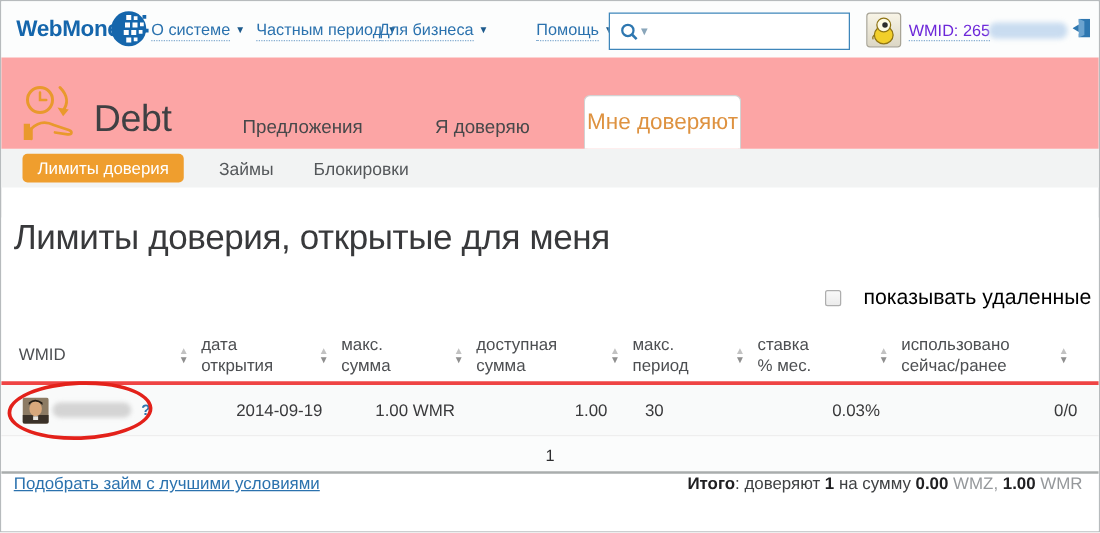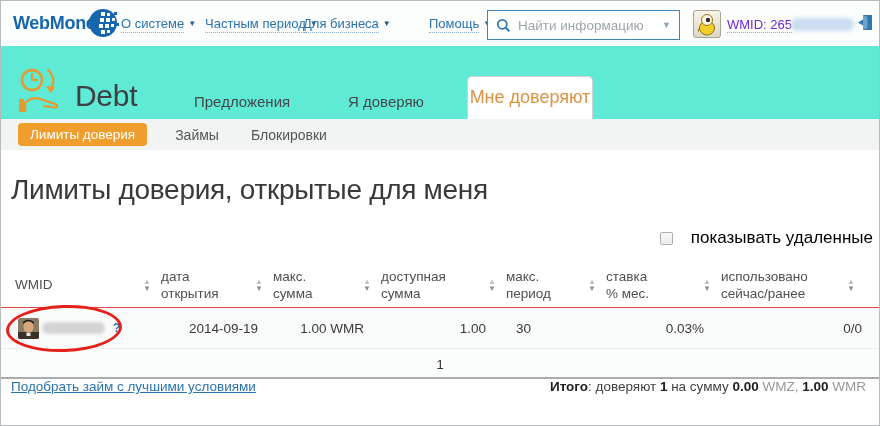--- a/index.html
+++ b/index.html
@@ -16,41 +16,41 @@
   .nav1 { left:120px; } .nav2 { left:204px; } .nav3 { left:302px; } .nav4 { left:428px; }
   .search { position:absolute; left:486px; top:9px; width:193px; height:30px; background:#fff; border:1px solid #3e86ba; display:flex; align-items:center; padding:0 8px; cursor:text; }
   .search .ph { flex:1; margin-left:7px; font-size:13.5px; color:#99a6ae; white-space:nowrap; overflow:hidden; }
   .scaret { font-size:9px; color:#8aa6ba; cursor:pointer; }
   .keeper { position:absolute; left:692px; top:9px; width:28px; height:28px; border:1px solid #a8a496; border-radius:3px; background:linear-gradient(#f8f4e6,#dcd7c5); display:flex; align-items:center; justify-content:center; cursor:pointer; }
   .wmid { position:absolute; left:726px; top:16px; font-size:13px; color:#6d28d9; border-bottom:1px dotted #86aed1; cursor:pointer; text-decoration:none; white-space:nowrap; }
   .wmid-blur { position:absolute; left:790px; top:17px; width:63px; height:13px; background:#c9dcf0; border-radius:6px; filter:blur(2px); }
   .exit { position:absolute; left:857px; top:14px; cursor:pointer; }
 
   
-  .band { position:relative; height:73px; background:#5eead4; }
+  .band { position:relative; height:73px; background:#fca5a5; }
   .debt-icon { position:absolute; left:16px; top:21px; }
   .debt-title { position:absolute; left:74px; top:33px; font-size:30px; color:#3f4043; letter-spacing:-0.3px; }
   .tab { position:absolute; top:47px; font-size:15px; color:#47484a; cursor:pointer; white-space:nowrap; }
   .tab1 { left:193px; } .tab2 { left:347px; }
   .tab-active { position:absolute; left:466px; top:30px; width:126px; height:43px; background:#fff; border:1px solid #d2d2d2; border-bottom:none; border-radius:5px 5px 0 0; text-align:center; line-height:41px; font-size:18px; color:#de9240; cursor:pointer; }
 
   
   .subtabs { height:31px; background:#f2f3f3; display:flex; align-items:center; padding-left:17px; }
   .pill { background:#ef9e2e; color:#fff; font-size:13.5px; padding:4px 12px; border-radius:4px; cursor:pointer; white-space:nowrap; }
   .subtab { font-size:14px; color:#54575a; cursor:pointer; white-space:nowrap; }
   .subtab.st2 { margin-left:28px; } .subtab.st3 { margin-left:32px; }
 
   
   .content { background:#fff; }
   h1 { margin:24px 0 0 10px; font-size:28px; font-weight:400; color:#38393b; letter-spacing:-0.3px; }
   .showdel { display:flex; justify-content:flex-end; align-items:center; margin:22px 6px 0 0; }
   .cb { width:13px; height:13px; border:1px solid #aeaeae; border-radius:2px; background:linear-gradient(#f9f9f9,#ececec); cursor:pointer; }
   .cbl { margin-left:18px; font-size:17px; color:#000000; cursor:pointer; }
 
-  .thead { display:flex; margin-top:14px; height:46px; align-items:center; border-bottom:1px solid #ef4444; padding:0 14px; }
+  .thead { display:flex; margin-top:14px; height:46px; align-items:center; border-bottom:3px solid #ef4444; padding:0 14px; }
   .trow  { display:flex; height:41px; align-items:center; background:#f9fafa; border-bottom:1px solid #eeeeee; padding:0 14px; position:relative; }
   .c1{width:146px;} .c2{width:112px;} .c3{width:108px;} .c4{width:125px;} .c5{width:100px;} .c6{width:115px;} .c7{flex:1;}
   .th { display:flex; justify-content:space-between; align-items:center; padding-right:10px; cursor:pointer; }
   .th .thl { font-size:13.5px; color:#4d4f52; line-height:17px; }
   .sorts { display:flex; flex-direction:column; line-height:7px; font-size:8px; }
   .sa { color:#c2c2c2; cursor:pointer; } .sd { color:#8f8f8f; cursor:pointer; }
   .td { font-size:13.5px; color:#3a3a3c; white-space:nowrap; }
   .v2 { text-align:right; padding-right:15px; } .v3 { text-align:right; padding-right:17px; }
   .v4 { text-align:right; padding-right:20px; } .v5 { text-align:right; padding-right:75px; }
   .v6 { text-align:right; padding-right:17px; } .v7 { text-align:right; padding-right:3px; }
@@ -98,21 +98,20 @@
     </svg>
     <a class="navlink nav1"><span class="navtext">О системе</span><span class="caret">▼</span></a>
     <a class="navlink nav2"><span class="navtext">Частным период</span><span class="caret">▼</span></a>
     <a class="navlink nav3"><span class="navtext">Для бизнеса</span><span class="caret">▼</span></a>
     <a class="navlink nav4"><span class="navtext">Помощь</span><span class="caret">▼</span></a>
     <div class="search">
       <svg width="15" height="15" viewBox="0 0 15 15">
         <circle cx="6.3" cy="6.3" r="4.5" fill="none" stroke="#2e77b0" stroke-width="1.8"></circle>
         <line x1="9.8" y1="9.8" x2="13.3" y2="13.3" stroke="#2e77b0" stroke-width="2"></line>
       </svg>
-      <span class="ph">Найти информацию</span>
       <span class="scaret">▼</span>
     </div>
     <div class="keeper">
       <svg width="22" height="24" viewBox="0 0 22 24">
         <ellipse cx="11" cy="16" rx="7.5" ry="7" fill="#f2cf2a" stroke="#8f7414" stroke-width="1"></ellipse>
         <circle cx="11" cy="8" r="5.5" fill="#fdf9e2" stroke="#8f7414" stroke-width="1"></circle>
         <circle cx="12" cy="8" r="2.2" fill="#2b2b2b"></circle>
         <path d="M4 16 q-2.5 1 -1.5 3.5" stroke="#8f7414" stroke-width="1" fill="none"></path>
       </svg>
     </div>

